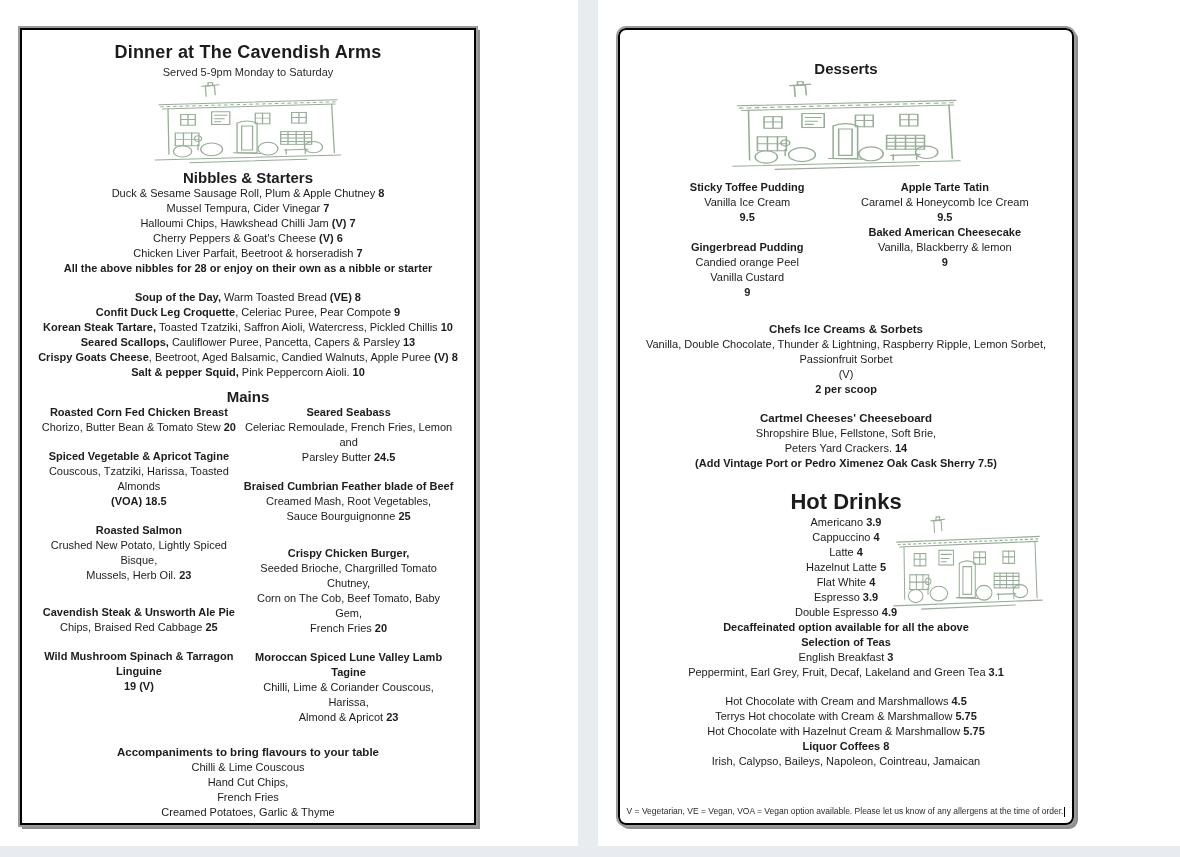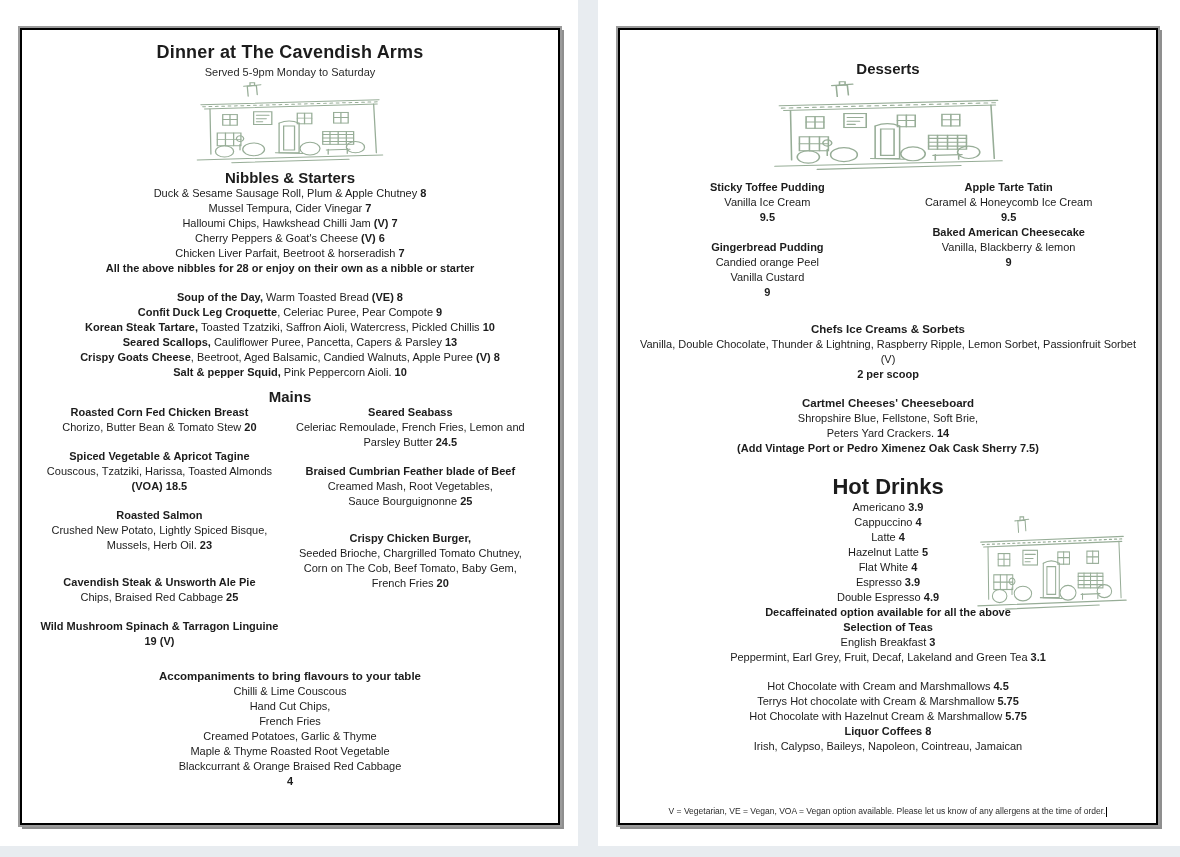--- a/index.html
+++ b/index.html
@@ -8,21 +8,21 @@
     background:#e8ecf0;
     font-family:"Liberation Sans", sans-serif;
     color:#1c1c1c;
     position:relative;
     overflow:hidden;
   }
   .page { position:absolute; top:0; height:846px; background:#fff; }
   #page-left  { left:0;   width:578px; }
   #page-right { left:598px; width:582px; }
   .border-box {
-    position:absolute; top:28px; left:20px; width:540px; height:797px;
+    position:absolute; top:28px; left:20px; width:456px; height:797px;
     border:2px solid #000;
     outline:2px solid #9b9b9b;
     box-shadow:3px 3px 0 1px #8f8f8f;
     background:#fff;
     padding:8px 6px;
     text-align:center;
     overflow:hidden;
   }
   .title { font-size:18px; font-weight:bold; margin-top:4px; letter-spacing:.2px; }
   .sub   { font-size:11px; margin-top:3px; color:#2a2a2a; }
@@ -41,21 +41,21 @@
   .dessert-col { width:48%; }
   .dessert { margin-bottom:0; }
   .dessert.spaced { margin-top:15px; }
   .acc-head { font-size:11.5px; font-weight:bold; line-height:15px; margin-top:6px; }
   .mini-sketch { position:absolute; right:24px; top:486px; }
   .footer-note {
     position:absolute; bottom:6px; left:0; width:100%;
     font-size:8.5px; color:#2a2a2a; text-align:center;
   }
   .caret { display:inline-block; width:1px; height:10px; background:#000; vertical-align:middle; margin-left:1px; }
-  .hotdrinks-wrap { position:relative; }
+  .hotdrinks-wrap { position:relative;border-radius:8px; }
 </style>
 </head>
 <body>
 
 <div class="page" id="page-left">
   <div class="border-box">
 
     <div class="title">Dinner at The Cavendish Arms</div>
     <div class="sub">Served 5-9pm Monday to Saturday</div>
 
@@ -156,20 +156,25 @@
           <div class="dish-name">Braised Cumbrian Feather blade of Beef</div>
           <div class="line"><span>Creamed Mash, Root Vegetables,</span><span class="b"></span></div>
           <div class="line"><span>Sauce Bourguignonne </span><span class="b">25</span></div>
         </div>
         <div class="dish" style="margin-top:22px;">
           <div class="dish-name">Crispy Chicken Burger,</div>
           <div class="line"><span>Seeded Brioche, Chargrilled Tomato Chutney,</span><span class="b"></span></div>
           <div class="line"><span>Corn on The Cob, Beef Tomato, Baby Gem,</span><span class="b"></span></div>
           <div class="line"><span>French Fries </span><span class="b">20</span></div>
         </div>
+        <div class="dish">
+          <div class="dish-name">Moroccan Spiced Lune Valley Lamb Tagine</div>
+          <div class="line"><span>Chilli, Lime &amp; Coriander Couscous, Harissa,</span><span class="b"></span></div>
+          <div class="line"><span>Almond &amp; Apricot </span><span class="b">23</span></div>
+        </div>
       </div>
     </div>
 
     <div class="acc-head">Accompaniments to bring flavours to your table</div>
     <div class="line">Chilli &amp; Lime Couscous</div>
     <div class="line">Hand Cut Chips,</div>
     <div class="line">French Fries</div>
     <div class="line">Creamed Potatoes, Garlic &amp; Thyme</div>
     <div class="line">Maple &amp; Thyme Roasted Root Vegetable</div>
     <div class="line">Blackcurrant &amp; Orange Braised Red Cabbage</div>

